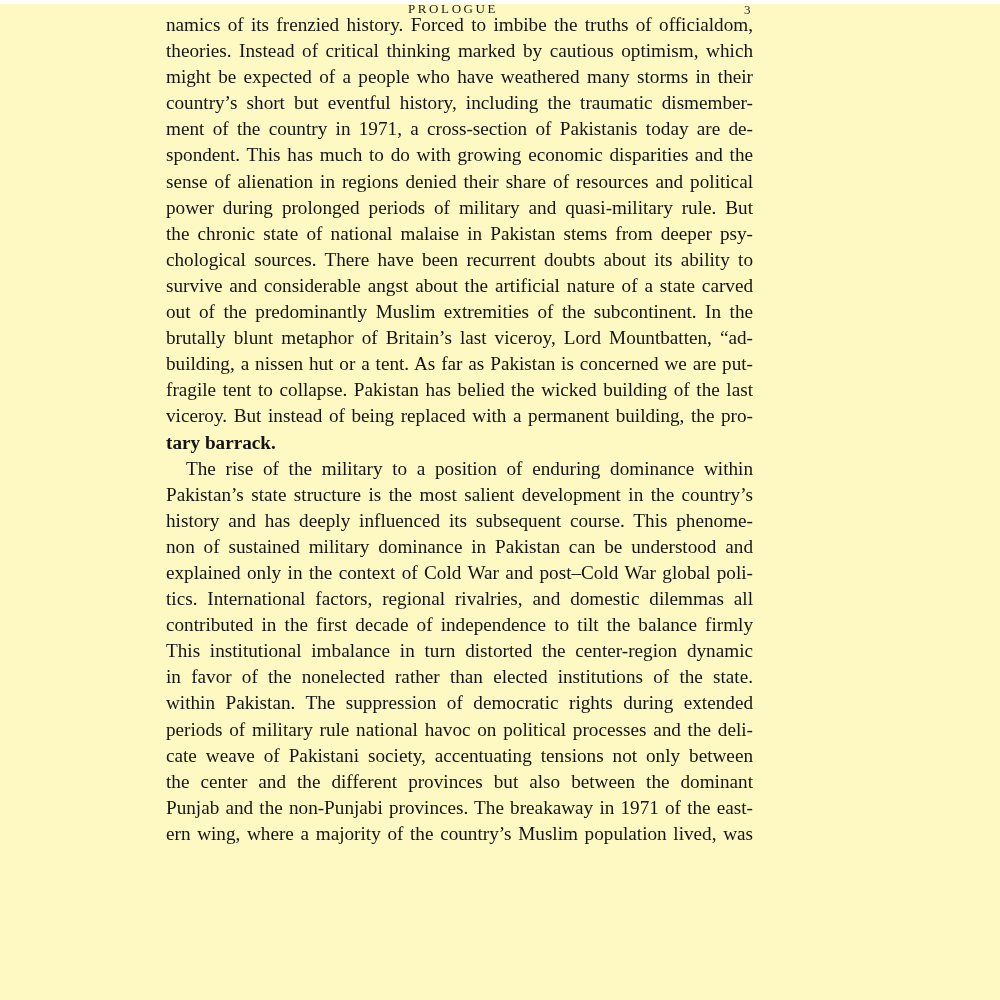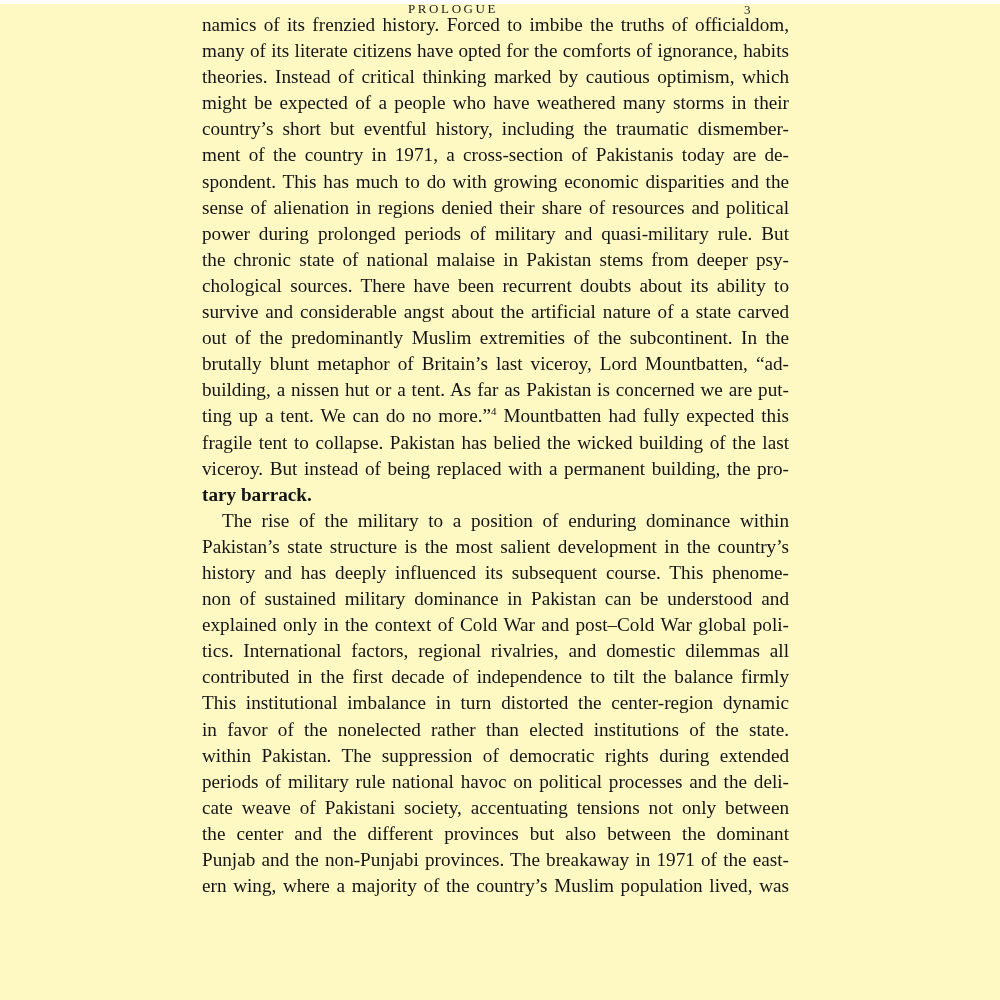--- a/index.html
+++ b/index.html
@@ -12,54 +12,51 @@
   .running-title {
     position: absolute; left: 408px; top: 0; font-size: 13px; letter-spacing: 2.6px;
   }
   .page-number {
     position: absolute; left: 744px; top: 1px; font-size: 13px;
   }
   .body-text {
     position: absolute; left: 166px; top: 8px; width: 587px;
     font-family: "Liberation Serif", serif; font-size: 19.2px; line-height: 26.1px;
     color: #141414;
-    margin-left: 36px;
   }
   .line { display: block; white-space: nowrap; text-align: justify; text-align-last: justify; height: 26.1px; }
   .line.last { text-align-last: left; font-weight: bold; }
   .line.indent { padding-left: 20px; }
   sup { font-size: 11px; line-height: 0; vertical-align: 7px; }
 </style>
 </head>
 <body>
 
 <div class="page">
   <div class="running-head">
     <span class="running-title">PROLOGUE</span>
     <span class="page-number">3</span>
   </div>
 
   <div class="body-text">
     <div>
       <span class="line">namics of its frenzied history. Forced to imbibe the truths of officialdom,</span>
-      <span class="line">many of its literate citizens have opted for the comforts of ignorance, habits</span>
       <span class="line">theories. Instead of critical thinking marked by cautious optimism, which</span>
       <span class="line">might be expected of a people who have weathered many storms in their</span>
       <span class="line">country’s short but eventful history, including the traumatic dismember-</span>
       <span class="line">ment of the country in 1971, a cross-section of Pakistanis today are de-</span>
       <span class="line">spondent. This has much to do with growing economic disparities and the</span>
       <span class="line">sense of alienation in regions denied their share of resources and political</span>
       <span class="line">power during prolonged periods of military and quasi-military rule. But</span>
       <span class="line">the chronic state of national malaise in Pakistan stems from deeper psy-</span>
       <span class="line">chological sources. There have been recurrent doubts about its ability to</span>
       <span class="line">survive and considerable angst about the artificial nature of a state carved</span>
       <span class="line">out of the predominantly Muslim extremities of the subcontinent. In the</span>
       <span class="line">brutally blunt metaphor of Britain’s last viceroy, Lord Mountbatten, “ad-</span>
       <span class="line">building, a nissen hut or a tent. As far as Pakistan is concerned we are put-</span>
-      <span class="line"><span>ting up a tent. We can do no more.”</span><sup>4</sup><span> Mountbatten had fully expected this</span></span>
       <span class="line">fragile tent to collapse. Pakistan has belied the wicked building of the last</span>
       <span class="line">viceroy. But instead of being replaced with a permanent building, the pro-</span>
       <span class="line last">tary barrack.</span>
     </div>
     <div>
       <span class="line indent">The rise of the military to a position of enduring dominance within</span>
       <span class="line">Pakistan’s state structure is the most salient development in the country’s</span>
       <span class="line">history and has deeply influenced its subsequent course. This phenome-</span>
       <span class="line">non of sustained military dominance in Pakistan can be understood and</span>
       <span class="line">explained only in the context of Cold War and post–Cold War global poli-</span>

